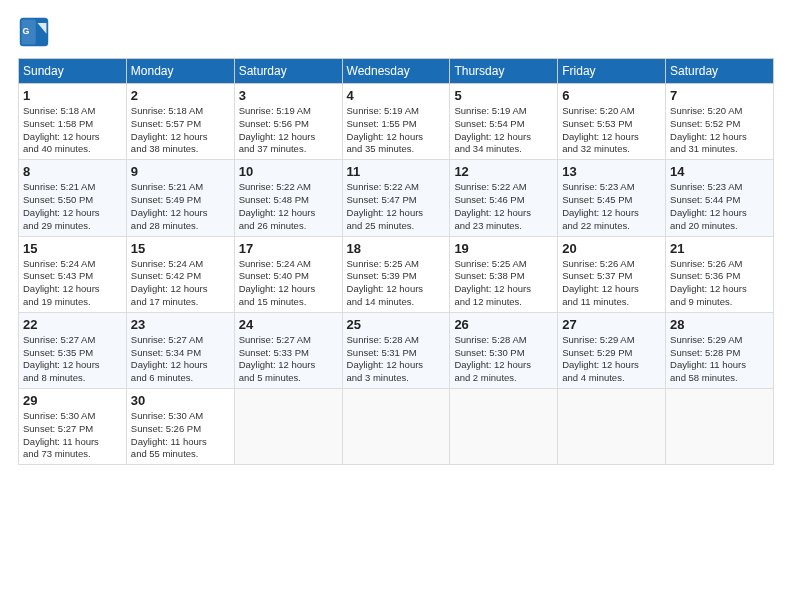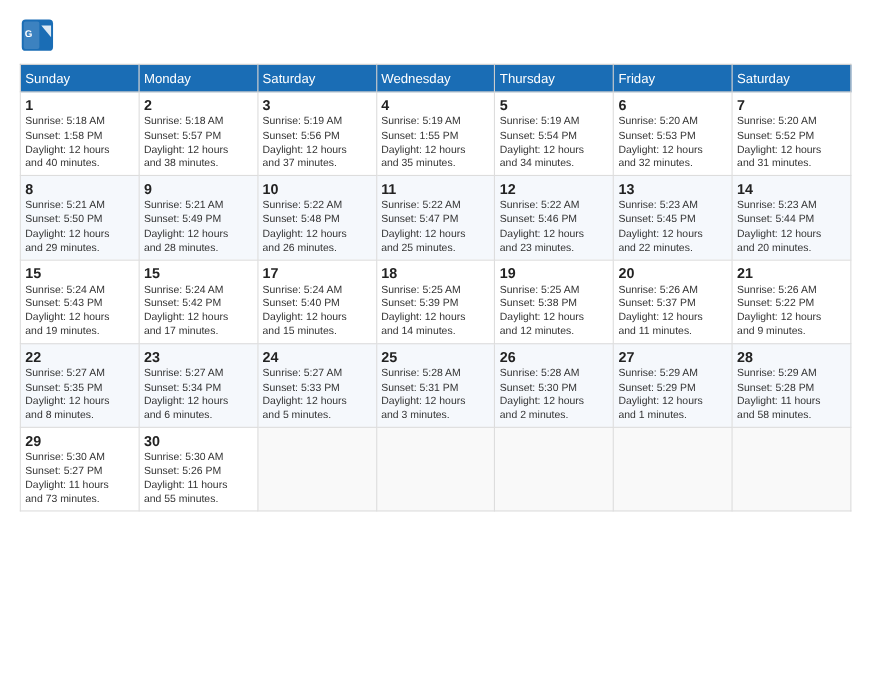--- a/index.html
+++ b/index.html
@@ -276,21 +276,21 @@
           <td>
             <span class="day-num">20</span>
             <span class="cell-line">Sunrise: 5:26 AM</span>
             <span class="cell-line">Sunset: 5:37 PM</span>
             <span class="cell-line">Daylight: 12 hours</span>
             <span class="cell-line">and 11 minutes.</span>
           </td>
           <td>
             <span class="day-num">21</span>
             <span class="cell-line">Sunrise: 5:26 AM</span>
-            <span class="cell-line">Sunset: 5:22 PM</span>
+            <span class="cell-line">Sunset: 5:36 PM</span>
             <span class="cell-line">Daylight: 12 hours</span>
             <span class="cell-line">and 9 minutes.</span>
           </td>
         </tr>
         <tr>
           <td>
             <span class="day-num">22</span>
             <span class="cell-line">Sunrise: 5:27 AM</span>
             <span class="cell-line">Sunset: 5:35 PM</span>
             <span class="cell-line">Daylight: 12 hours</span>
@@ -322,21 +322,21 @@
             <span class="cell-line">Sunrise: 5:28 AM</span>
             <span class="cell-line">Sunset: 5:30 PM</span>
             <span class="cell-line">Daylight: 12 hours</span>
             <span class="cell-line">and 2 minutes.</span>
           </td>
           <td>
             <span class="day-num">27</span>
             <span class="cell-line">Sunrise: 5:29 AM</span>
             <span class="cell-line">Sunset: 5:29 PM</span>
             <span class="cell-line">Daylight: 12 hours</span>
-            <span class="cell-line">and 1 minutes.</span>
+            <span class="cell-line">and 4 minutes.</span>
           </td>
           <td>
             <span class="day-num">28</span>
             <span class="cell-line">Sunrise: 5:29 AM</span>
             <span class="cell-line">Sunset: 5:28 PM</span>
             <span class="cell-line">Daylight: 11 hours</span>
             <span class="cell-line">and 58 minutes.</span>
           </td>
         </tr>
         <tr>

